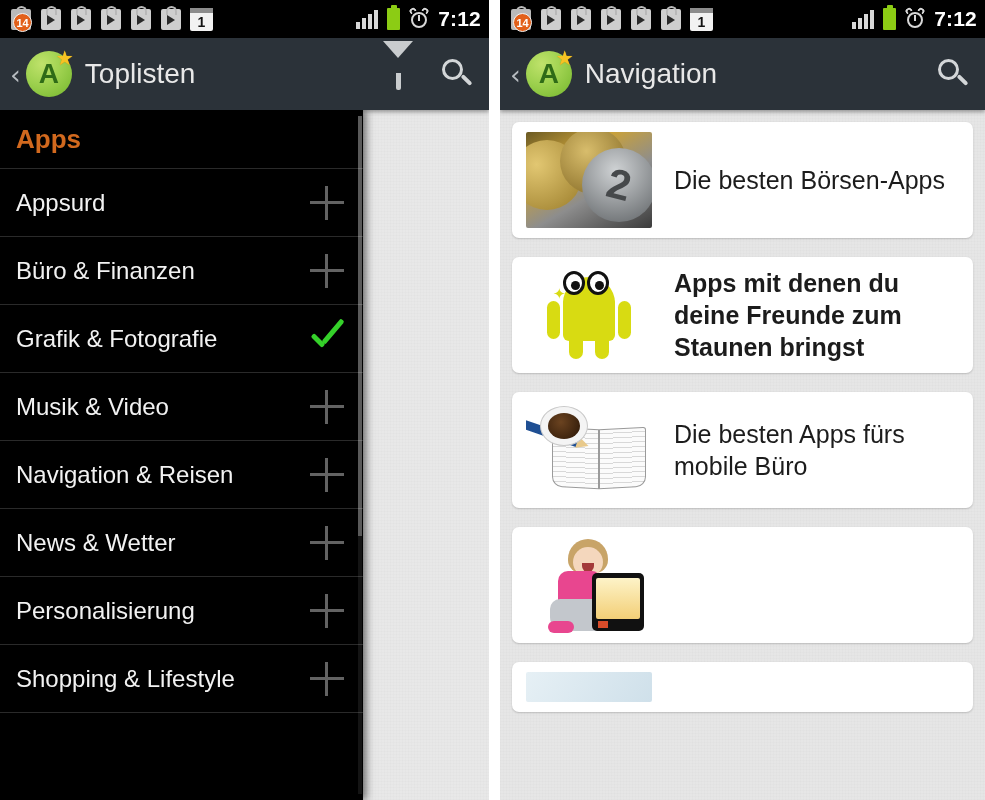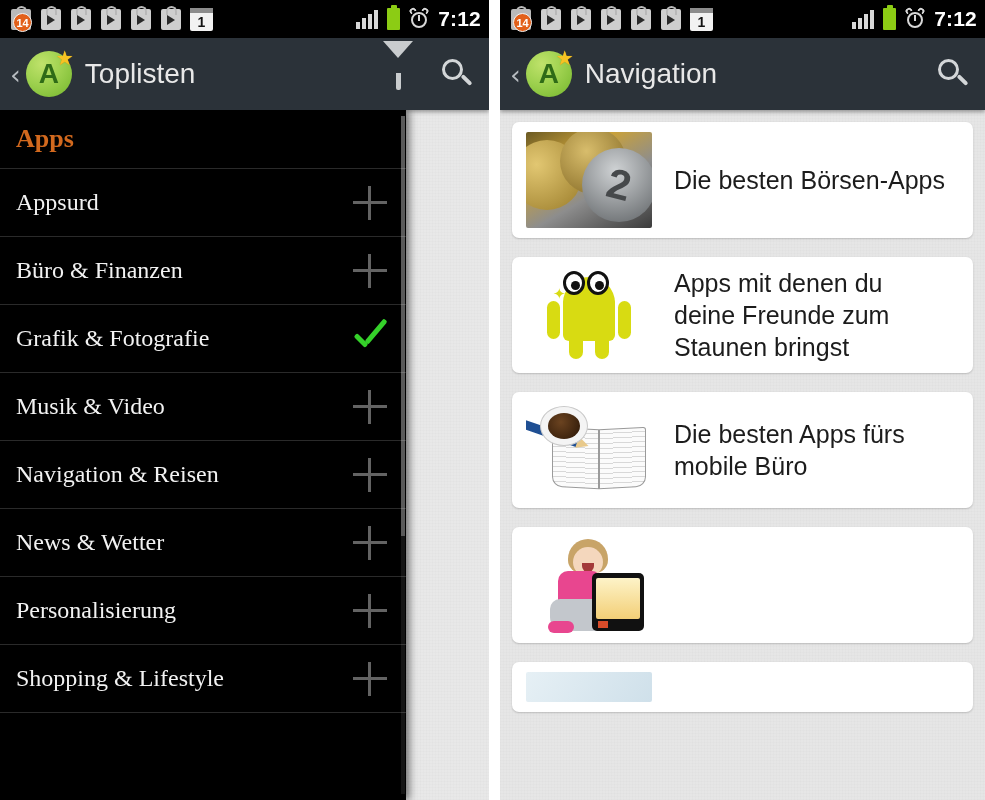--- a/index.html
+++ b/index.html
@@ -127,22 +127,22 @@
   .promo-b .thumbs { position:absolute; left:6px; right:0; bottom:4px; height:28px; display:flex; gap:3px; }
   .promo-b .thumbs i { flex:1; display:block; }
   .appicon.q { background:linear-gradient(#fdfdfd,#eaeaea); border:1px solid #dcdcdc; }
   .appicon.q .Q { position:absolute; inset:0 0 12px 0; display:flex; align-items:center;
       justify-content:center; font-family:"Liberation Serif","DejaVu Serif",serif;
       font-size:33px; font-weight:bold; color:#1e1e1e; }
   .appicon.q .strip { position:absolute; left:0; right:0; bottom:0; height:13px; display:flex; }
   .appicon.q .strip i { flex:1; }
 
   
-  .drawer { position:absolute; left:0; top:110px; width:406px; bottom:0; background:#000;
-            z-index:3; box-shadow:3px 0 8px rgba(0,0,0,.55); overflow:hidden;font-family:Liberation Serif, serif; }
+  .drawer { position:absolute; left:0; top:110px; width:363px; bottom:0; background:#000;
+            z-index:3; box-shadow:3px 0 8px rgba(0,0,0,.55); overflow:hidden; }
   .drawer-head { height:58px; display:flex; align-items:center; padding-left:16px; }
   .drawer-head span { color:#d2691e; font-size:26px; font-weight:bold; }
   .cat-item { height:68px; display:flex; align-items:center; padding:0 0 0 16px;
               border-top:1px solid #2a2a2a; }
   .cat-item:first-of-type { border-top:none; }
   .cat-label { flex:1; color:#f2f2f2; font-size:24px; white-space:nowrap; }
   .cat-action { width:72px; display:flex; align-items:center; justify-content:center; }
   .plus { position:relative; width:34px; height:34px; }
   .plus:before,.plus:after{ content:""; position:absolute; background:#636363; }
   .plus:before{ left:0; top:15px; width:34px; height:3px; }
@@ -554,21 +554,21 @@
             <span class="leg l"></span>
               <span class="leg r"></span>
             <span class="eye l">
                 <b></b>
               </span>
               <span class="eye r">
                 <b></b>
               </span>
           </span>
         </div>
-        <div class="ttext" style="max-width:255px;">Apps mit denen du deine Freunde zum Staunen bringst</div>
+        <div class="ttext" style="max-width:255px;font-weight:bold;">Apps mit denen du deine Freunde zum Staunen bringst</div>
       </div>
 
       <div class="tcard">
         <div class="tthumb th-office">
           <span class="book">
               <span class="pg l"></span>
               <span class="pg r"></span>
             </span>
           <span class="pencil"></span>
           <span class="cup">

